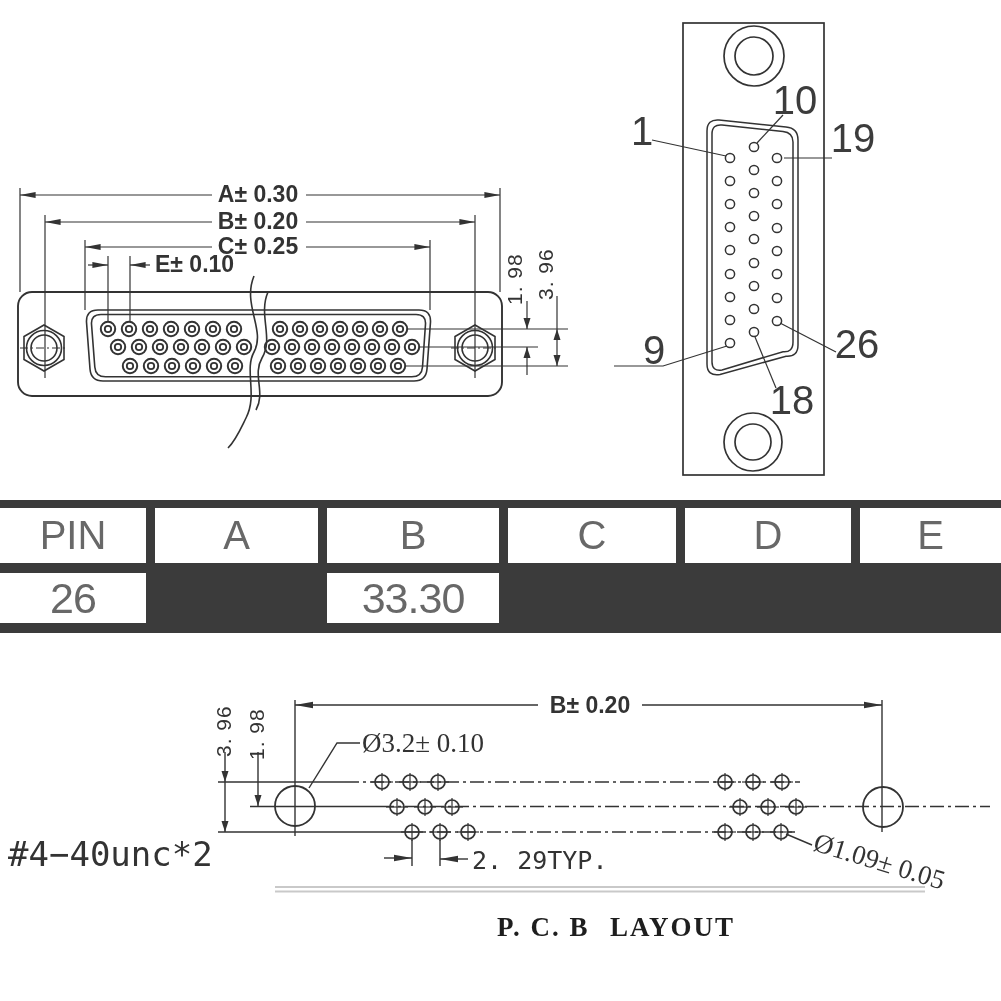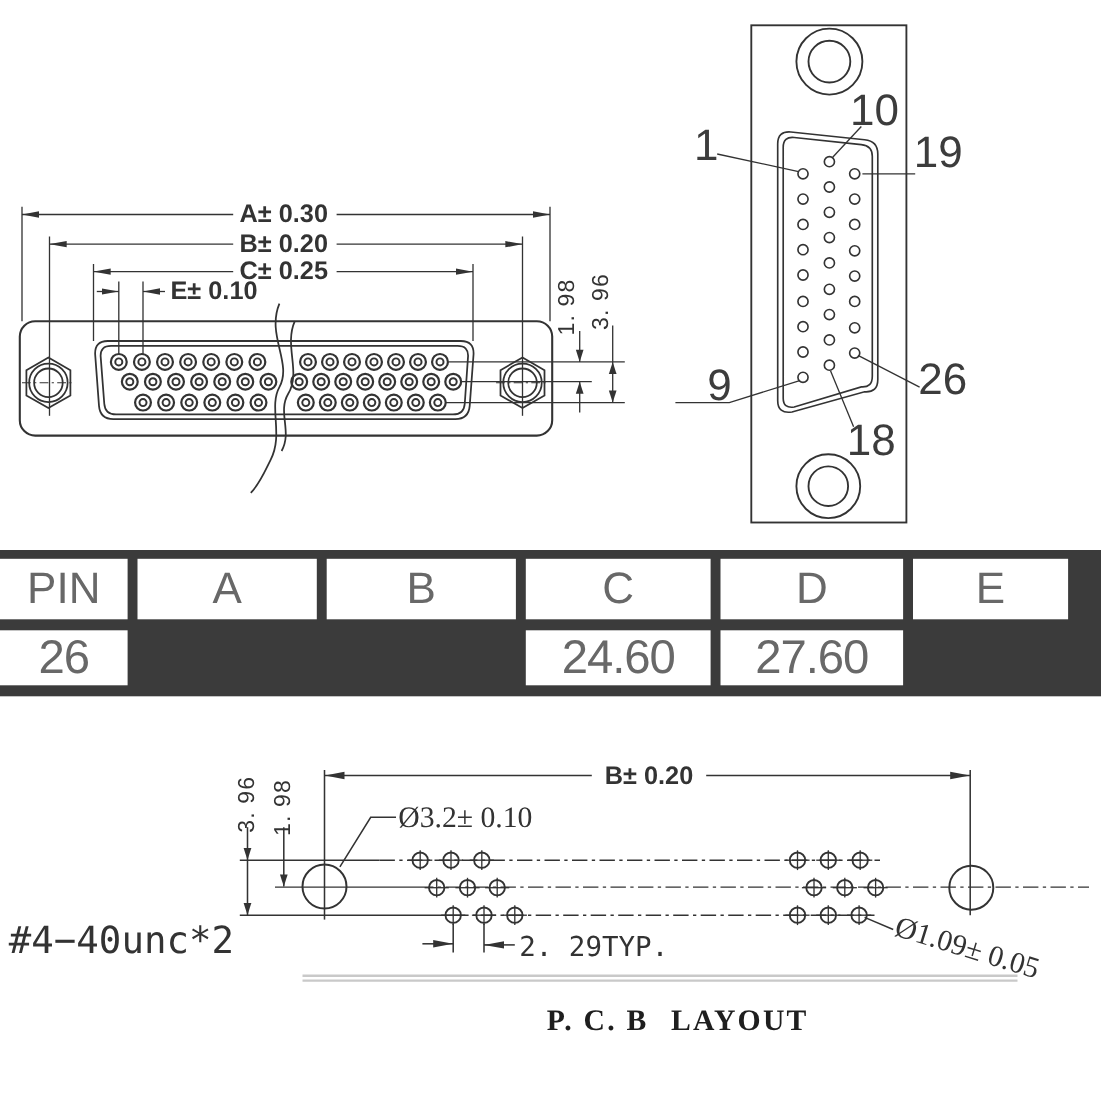--- a/index.html
+++ b/index.html
@@ -351,36 +351,35 @@
   <text class="rottxt" transform="translate(264,760) rotate(-90)">1. 98</text>
   <text class="serif" x="362" y="752">Ø3.2± 0.10</text>
   <text class="mono" x="8" y="866">#4−40unc*2</text>
   <text class="mono-sm" x="472" y="869">2. 29TYP.</text>
   <text class="serif" transform="translate(812,850) rotate(17)">Ø1.09± 0.05</text>
   <text class="caption" x="497" y="936">P. C. B</text>
   <text class="caption" x="610" y="936">LAYOUT</text>
 </svg>
 
 <div id="spec-table">
-  <div class="tcol" style="width:116px">
+  <div class="tcol" style="width:146px">
     <div class="hcell">PIN</div>
     <div class="vcell">26</div>
   </div>
   <div class="tcol" style="width:163px">
     <div class="hcell">A</div>
   </div>
   <div class="tcol" style="width:172px">
     <div class="hcell">B</div>
+    <div class="vcell">33.30</div>
   </div>
   <div class="tcol" style="width:168px">
     <div class="hcell">C</div>
-    <div class="vcell">24.60</div>
   </div>
   <div class="tcol" style="width:166px">
     <div class="hcell">D</div>
-    <div class="vcell">27.60</div>
   </div>
   <div class="tcol" style="width:141px">
     <div class="hcell">E</div>
   </div>
 </div>
 
 </div>
 
 </body></html>

